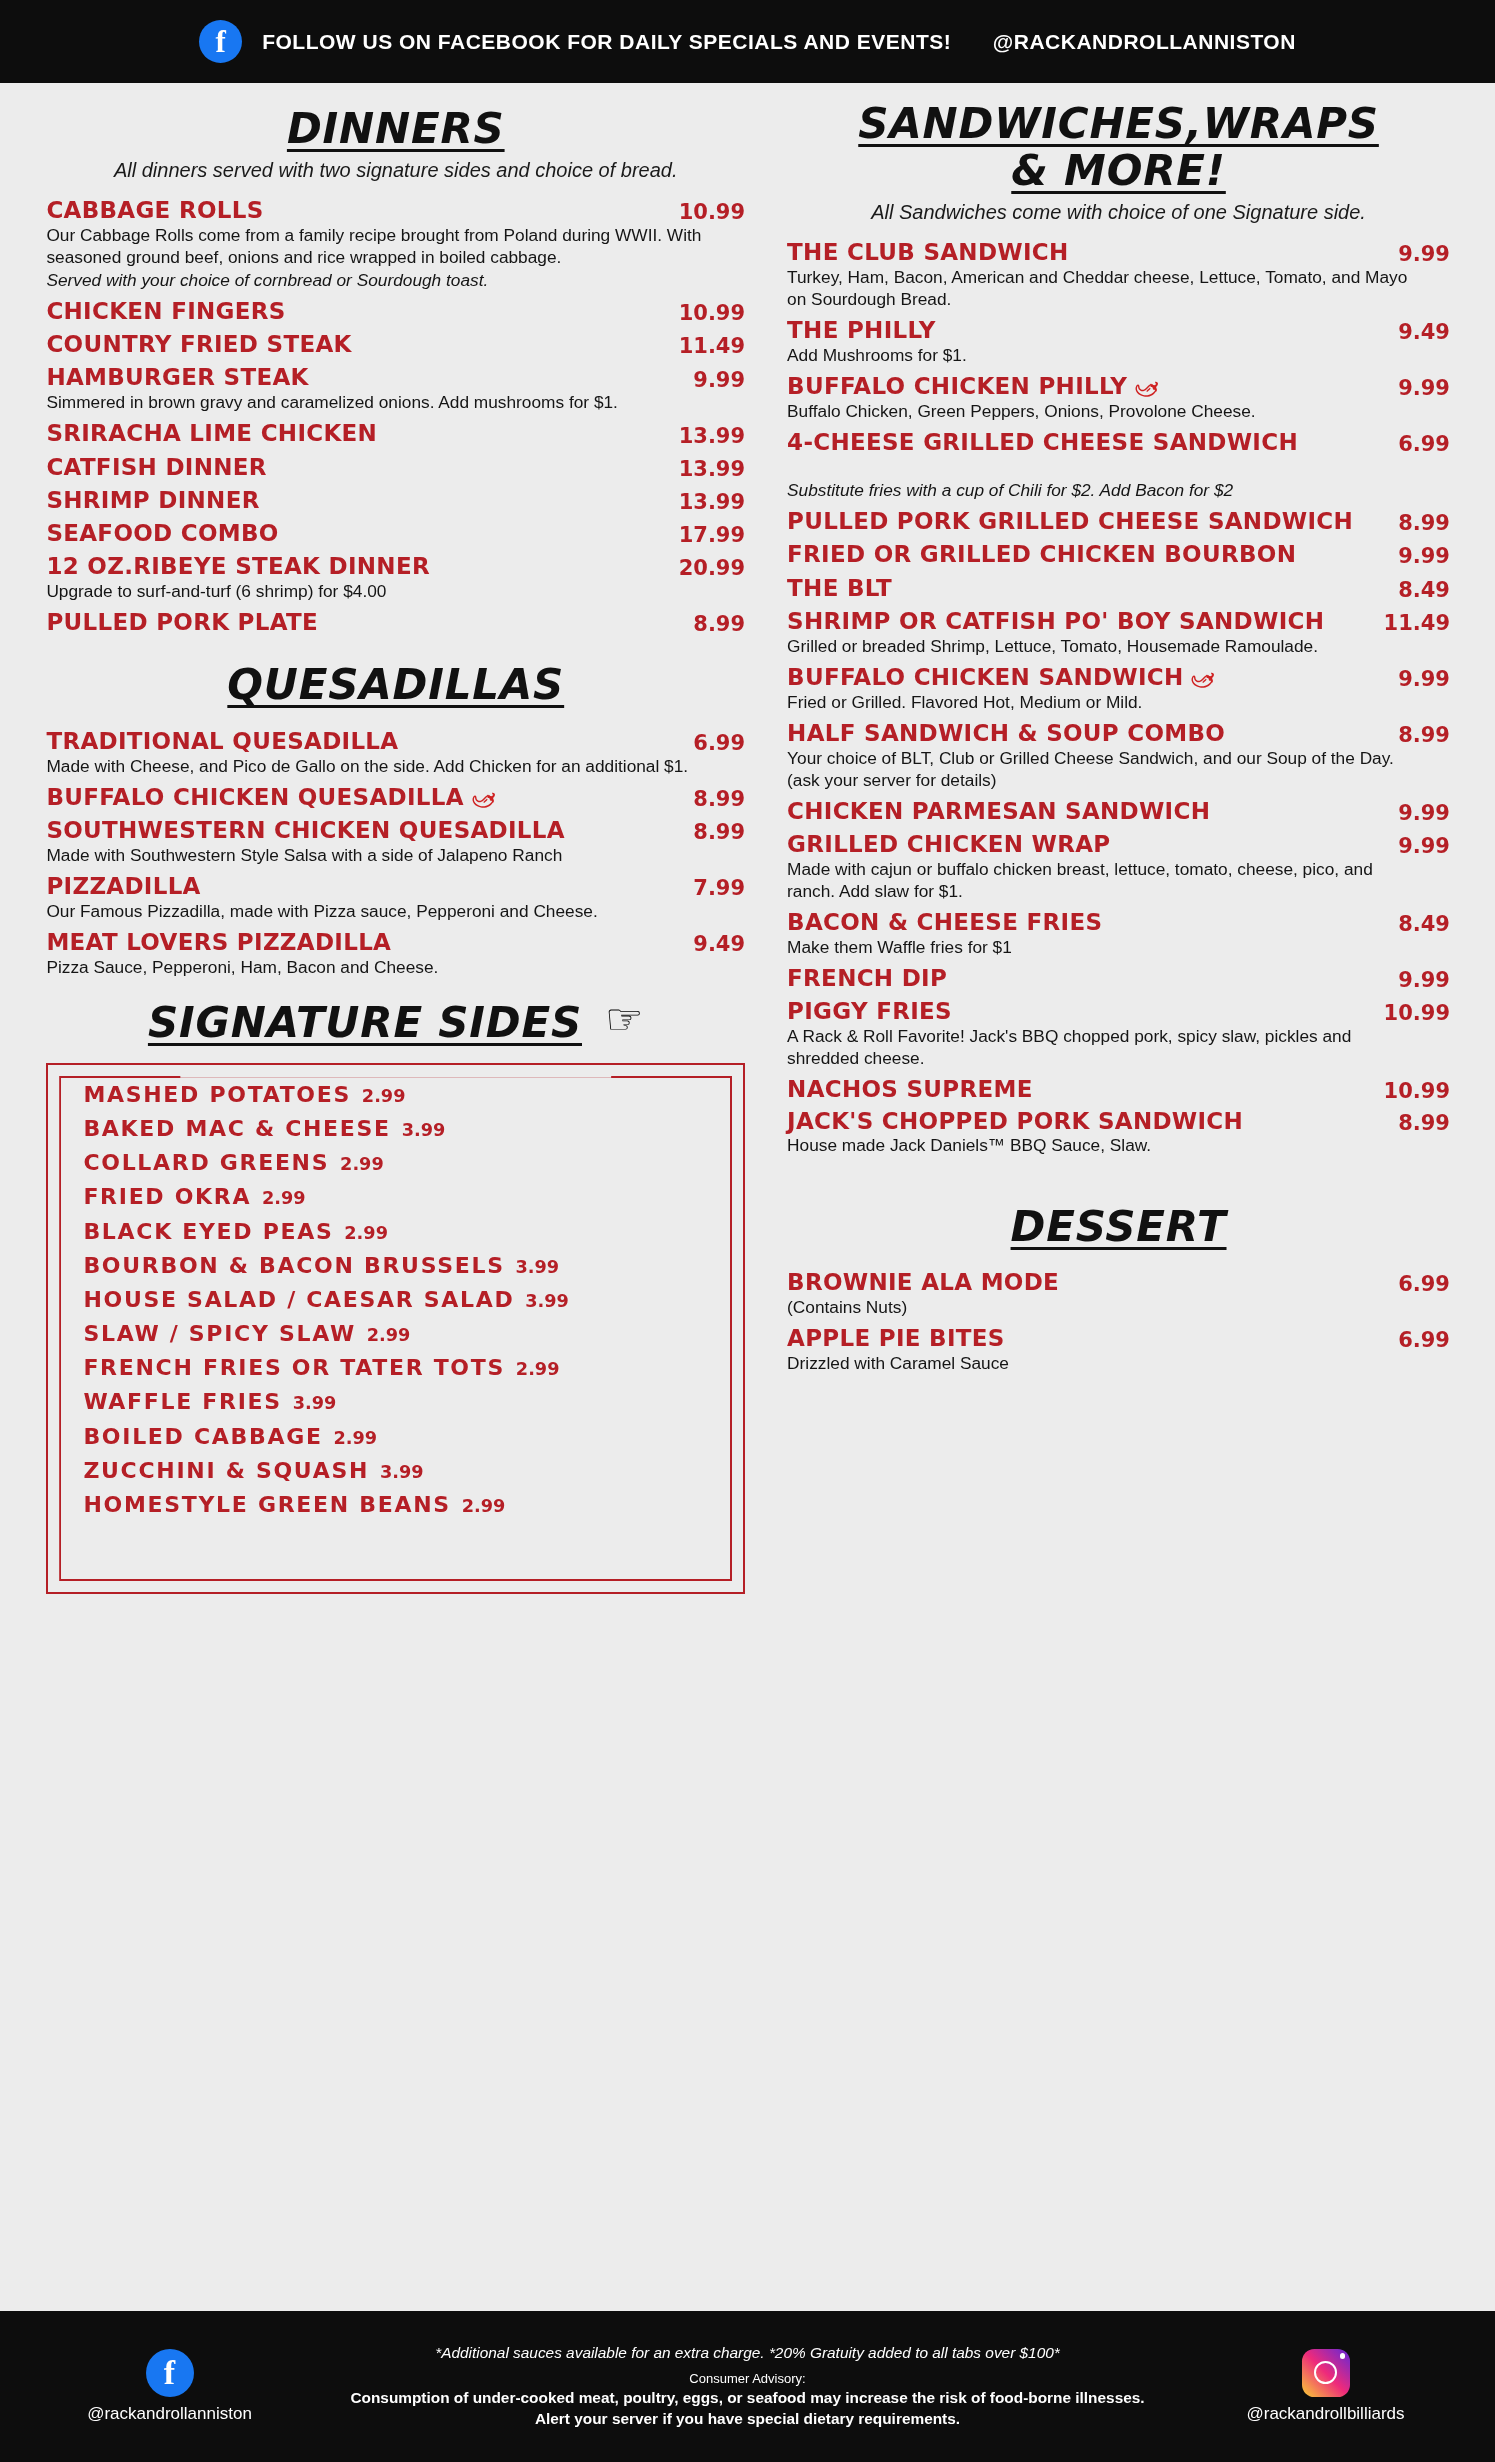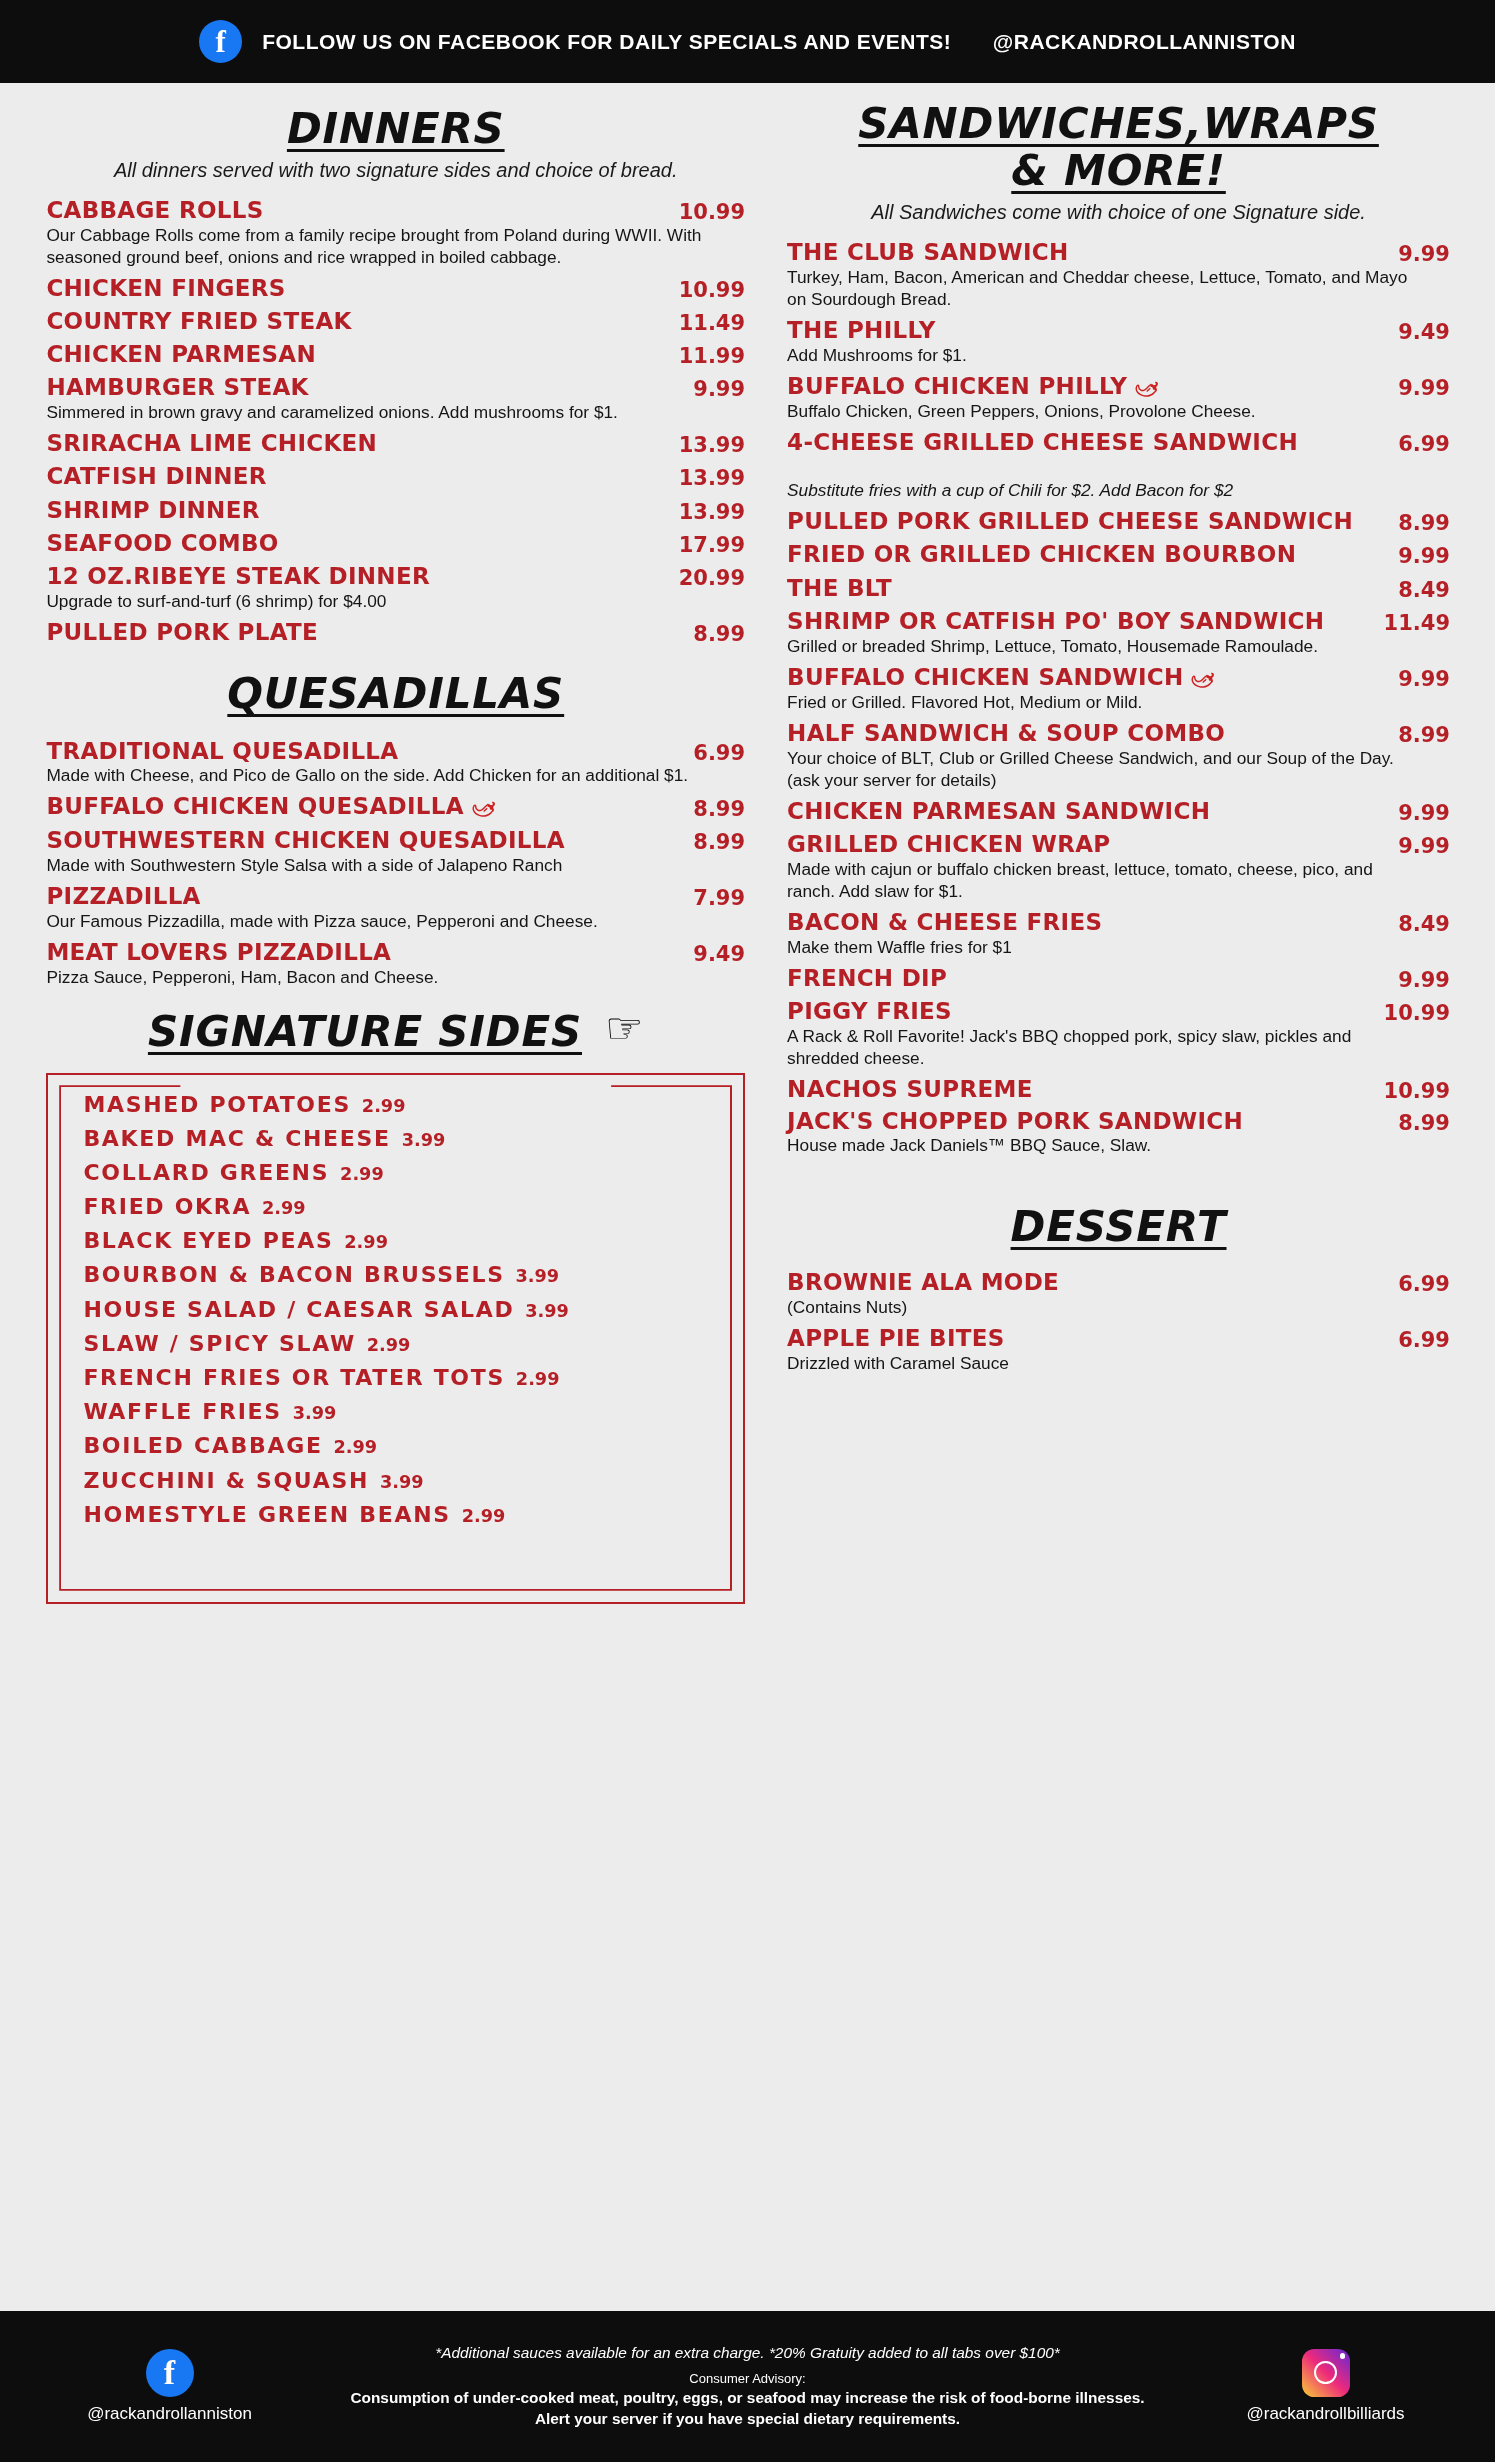--- a/index.html
+++ b/index.html
@@ -247,37 +247,32 @@
       <div class="section-title">DINNERS </div>
       <div class="section-sub">All dinners served with two signature sides and choice of bread.</div>
 
       <div id="dinners-list">
           <div class="item">
             <div class="item-row">
               <div class="item-name">CABBAGE ROLLS</div>
               <div class="item-price">10.99</div>
             </div>
             <div class="item-desc">Our Cabbage Rolls come from a family recipe brought from Poland during WWII. With seasoned ground beef, onions and rice wrapped in boiled cabbage.</div>
+            <div class="item-desc italic" style="margin-top: -3.1px;">Served with your choice of cornbread or Sourdough toast.</div>
           </div>
           <div class="item">
             <div class="item-row">
               <div class="item-name">CHICKEN FINGERS</div>
               <div class="item-price low">10.99</div>
             </div>
           </div>
           <div class="item">
             <div class="item-row">
               <div class="item-name">COUNTRY FRIED STEAK</div>
               <div class="item-price low">11.49</div>
-            </div>
-          </div>
-          <div class="item">
-            <div class="item-row">
-              <div class="item-name">CHICKEN PARMESAN</div>
-              <div class="item-price low">11.99</div>
             </div>
           </div>
           <div class="item">
             <div class="item-row">
               <div class="item-name">HAMBURGER STEAK</div>
               <div class="item-price">9.99</div>
             </div>
             <div class="item-desc">Simmered in brown gravy and caramelized onions. Add mushrooms for $1.</div>
           </div>
           <div class="item">

